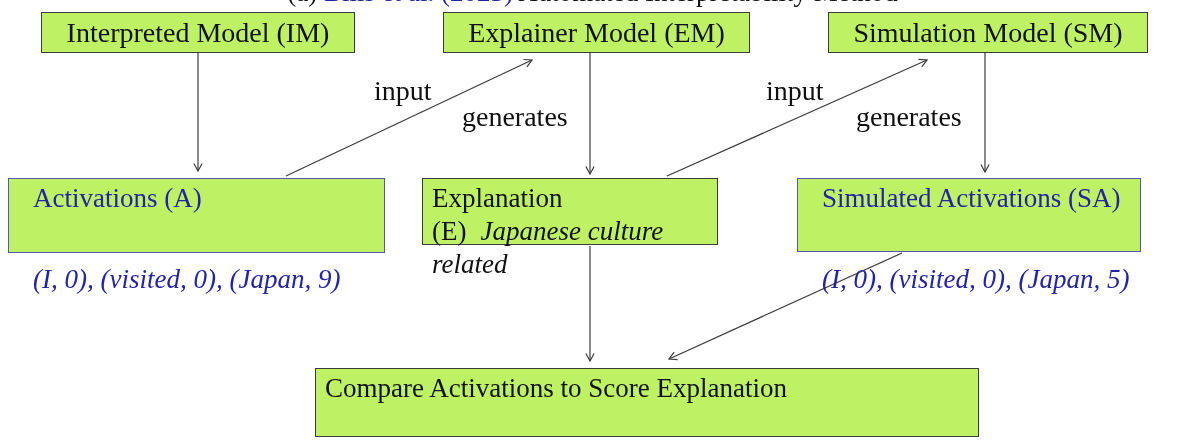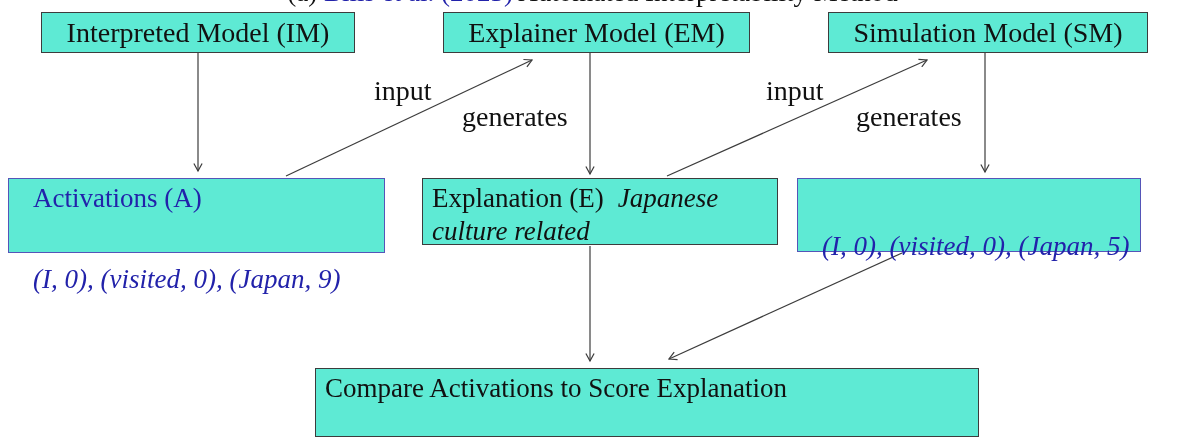--- a/index.html
+++ b/index.html
@@ -13,42 +13,42 @@
   }
   .arrows{position:absolute;left:0;top:0;width:1185px;height:442px;pointer-events:none;}
   .caption{
     position:absolute;top:-24px;left:0;width:100%;
     text-align:center;font-size:27px;line-height:32px;white-space:nowrap;
   }
   .caption .cite{color:#2222aa;}
   .node{
     position:absolute;
     border:1px solid #3c3c3c;
-    background:#5eead4;
+    background:#bef264;
     box-sizing:border-box;
   }
   .node-top{
     display:flex;align-items:center;justify-content:center;
     font-size:28px;height:41px;
   }
   .node-mid{
     font-size:27px;line-height:33px;padding:3px 9px;
   }
   .node-mid .title{white-space:nowrap;}
   .node-mid .detail{font-style:italic;white-space:pre-wrap;margin-top:48px;}
   .blue{border-color:#5555b8;color:#2222aa;padding-left:24px;}
   .exp-detail{font-style:italic;margin-left:14px;}
   .edge-label{
     position:absolute;font-size:28px;line-height:30px;white-space:nowrap;
   }
   #box-im{left:41px;top:12px;width:314px;}
   #box-em{left:443px;top:12px;width:307px;}
   #box-sm{left:828px;top:12px;width:320px;}
   #box-a{left:8px;top:178px;width:377px;height:75px;}
-  #box-e{left:422px;top:178px;width:356px;height:67px;}
+  #box-e{left:422px;top:178px;width:296px;height:67px;}
   #box-sa{left:797px;top:178px;width:344px;height:74px;}
   #box-cmp{left:315px;top:368px;width:664px;height:69px;}
   #lbl-input-left{left:374px;top:76px;}
   #lbl-generates-left{left:462px;top:102px;}
   #lbl-input-right{left:766px;top:76px;}
   #lbl-generates-right{left:856px;top:102px;}
 </style>
 </head>
 <body>
 
@@ -88,20 +88,21 @@
   <div id="box-a" class="node node-mid blue">
     <div class="title">Activations (A)</div>
     <div class="detail">(I, 0), (visited, 0), (Japan, 9)</div>
   </div>
 
   <div id="box-e" class="node node-mid">
     <span>Explanation (E)</span><span class="exp-detail">Japanese culture related</span>
   </div>
 
   <div id="box-sa" class="node node-mid blue">
+    <div class="title">Simulated Activations (SA)</div>
     <div class="detail">(I, 0), (visited, 0), (Japan, 5)</div>
   </div>
 
   <div id="box-cmp" class="node node-mid">
     <div class="title">Compare Activations to Score Explanation</div>
     <div class="detail">Score:  1.64</div>
   </div>
 
   <div id="lbl-input-left" class="edge-label">input</div>
   <div id="lbl-generates-left" class="edge-label">generates</div>

